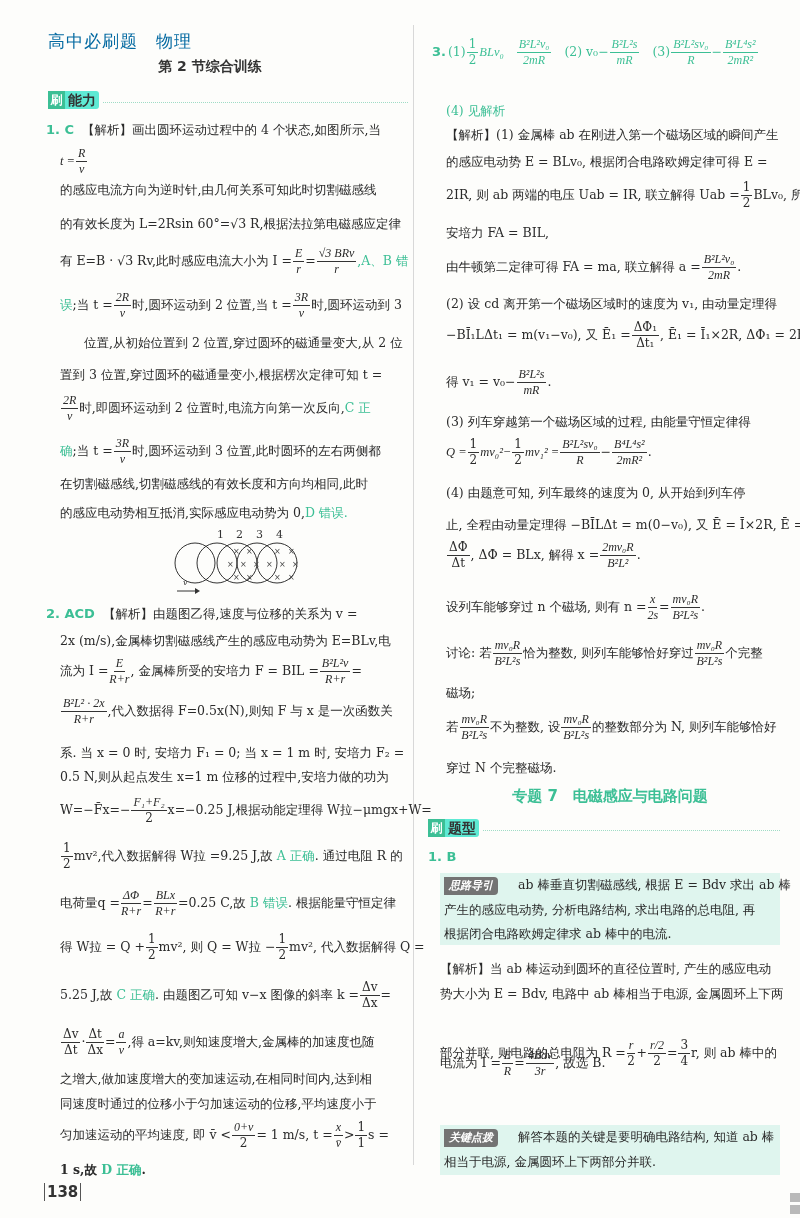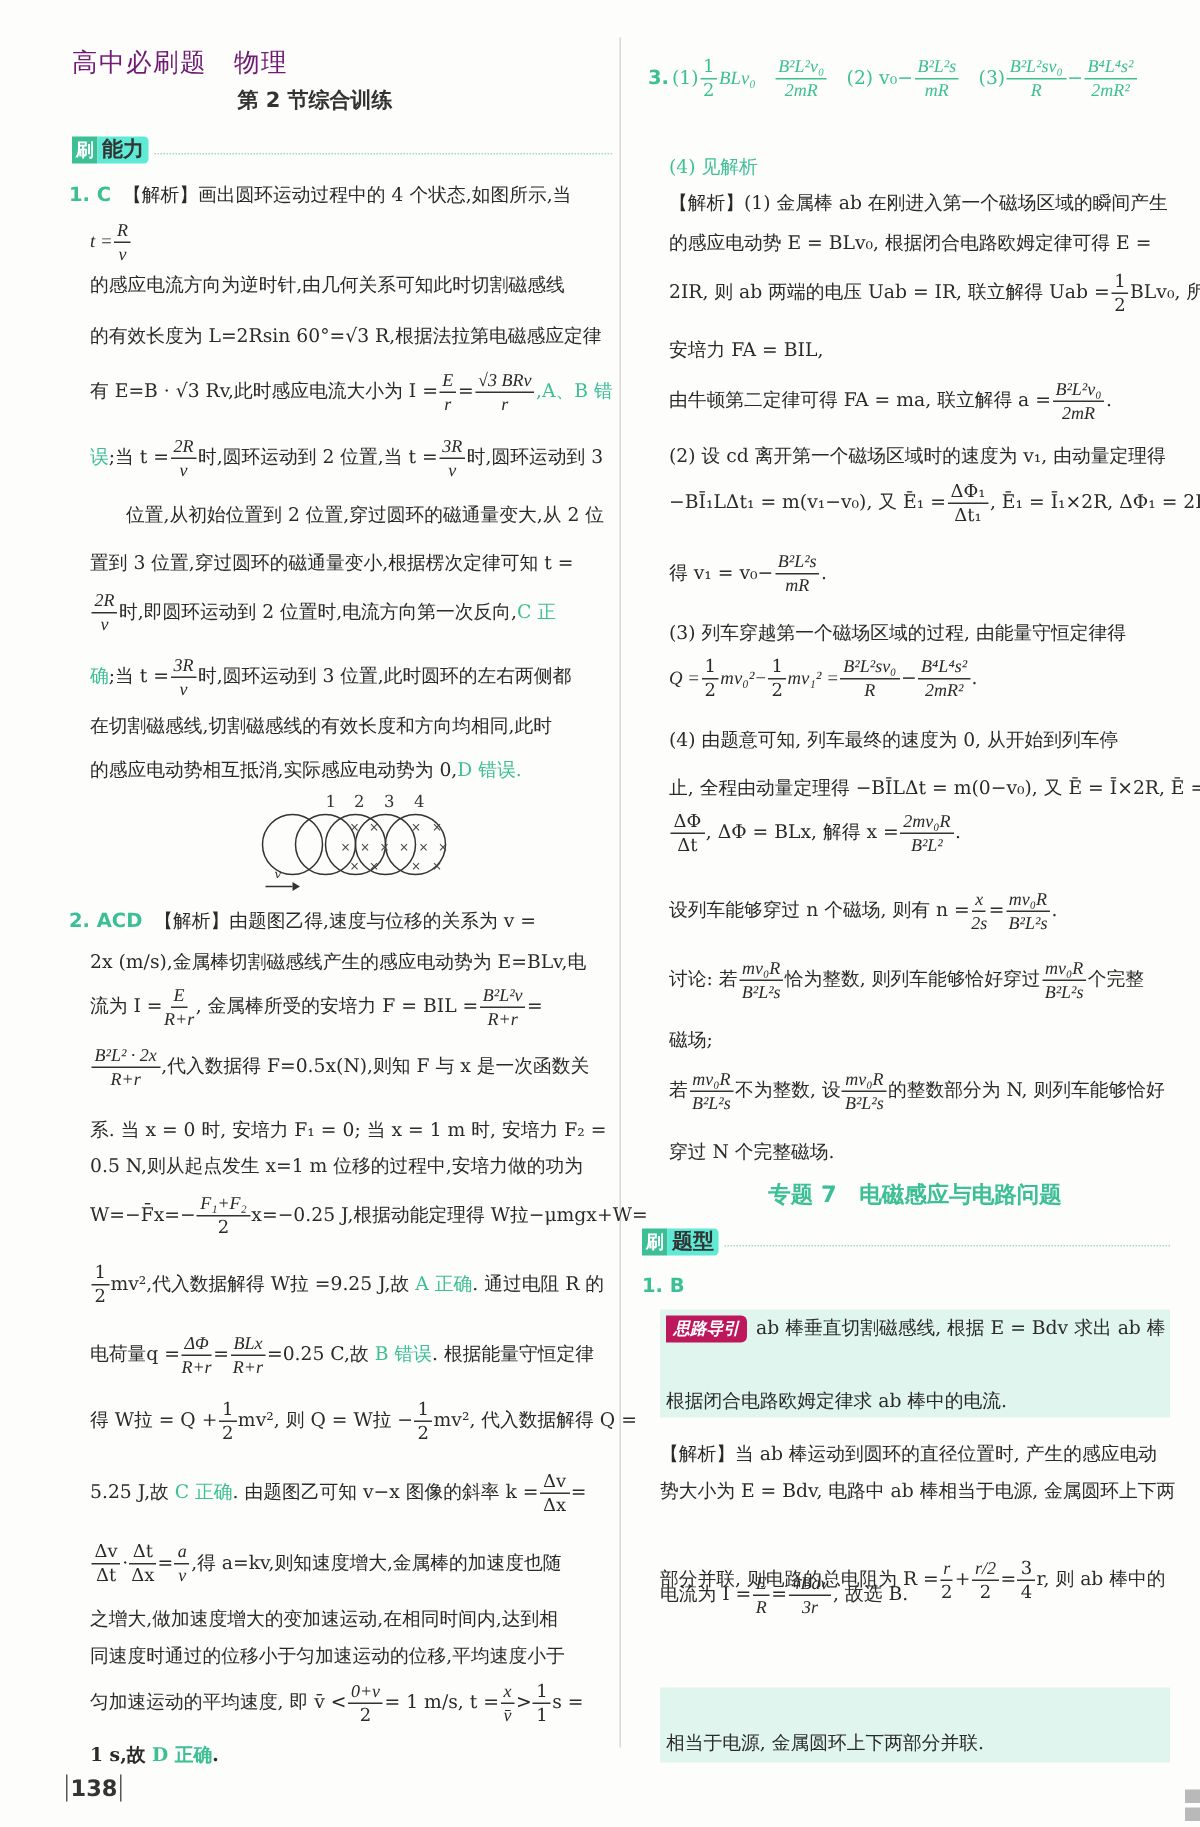--- a/index.html
+++ b/index.html
@@ -8,21 +8,21 @@
     background: #fdfdfb;
     font-family: "DejaVu Serif", "Liberation Serif", serif;
     color: #2a2a2a;
   }
   .green { color: #3cbf95; }
   .i { font-style: italic; font-family: "Liberation Serif", "DejaVu Serif", serif; }
 
   .header-title {
     position: absolute; left: 48px; top: 30px;
     font-family: "DejaVu Sans", "Liberation Sans", sans-serif;
-    font-size: 17px; color: #701a75; letter-spacing: 1px;
+    font-size: 17px; color: #0369a1; letter-spacing: 1px;
   }
   .header-title .subj { margin-left: 18px; }
 
   .col-divider { position: absolute; left: 413px; top: 25px; width: 1px; height: 1140px; background: #d8d8d8; }
 
   .section-title {
     position: absolute; left: 0; width: 420px; top: 58px; text-align: center;
     font-family: "DejaVu Sans", "Liberation Sans", sans-serif; font-weight: bold;
     font-size: 14px; color: #333;
   }
@@ -50,22 +50,22 @@
   .frac .num { border-bottom: 1px solid #333; padding: 0 2px; line-height: 15px; font-size: 12px; }
   .frac .den { line-height: 15px; font-size: 12px; }
   .frac.g .num { border-bottom-color: #3cbf95; }
 
   .diagram { position: absolute; left: 165px; top: 525px; width: 150px; height: 70px; }
 
   .hint-box {
     position: absolute; background: #dff5ee; left: 440px; width: 340px;
   }
   .hint-badge {
-    display: inline-block; background: #be185d; color: #fff; font-family: "DejaVu Sans", sans-serif;
-    font-weight: bold; font-style: italic; font-size: 11px; padding: 2px 5px; border-radius: 0 4px 4px 0; margin-right: 6px;
+    display: inline-block; background: #737373; color: #fff; font-family: "DejaVu Sans", sans-serif;
+    font-weight: bold; font-style: italic; font-size: 11px; padding: 2px 5px; border-radius: 0 4px 4px 0; margin-right: 20px;
   }
   .topic-title {
     position: absolute; left: 420px; width: 380px; top: 787px; text-align: center;
     font-family: "DejaVu Sans", sans-serif; font-weight: bold; font-size: 15px; color: #3cbf95;
   }
   .page-num {
     position: absolute; left: 44px; top: 1183px; font-family: "DejaVu Sans", sans-serif;
     font-weight: bold; font-size: 15px; color: #333; border-left: 1px solid #555; border-right: 1px solid #555; padding: 0 2px;
   }
   .edge-mark { position: absolute; right: 0; width: 10px; height: 9px; background: #b9b9b9; }
@@ -315,20 +315,21 @@
 <div class="tag-heading" style="left:428px; top:818px; width:352px;">
   <span class="badge">刷</span>
   <span class="label">题型</span>
   <span class="dots"></span>
 </div>
 
 <div class="para" style="left:428px; top:850px;"><span class="qnum">1. B</span></div>
 
 <div class="hint-box" style="top:873px; height:72px;">
   <div class="para" style="left:4px; top:4px;"><span class="hint-badge">思路导引</span><span>ab 棒垂直切割磁感线, 根据 E = Bdv 求出 ab 棒</span></div>
+  <div class="para" style="left:4px; top:30px;">产生的感应电动势, 分析电路结构, 求出电路的总电阻, 再</div>
   <div class="para" style="left:4px; top:54px;">根据闭合电路欧姆定律求 ab 棒中的电流.</div>
 </div>
 
 <div class="para" style="left:440px; top:962px;"><span class="jiexi">【解析】</span><span>当 ab 棒运动到圆环的直径位置时, 产生的感应电动</span></div>
 <div class="para" style="left:440px; top:987px;">势大小为 E = Bdv, 电路中 ab 棒相当于电源, 金属圆环上下两</div>
 <div class="para" style="left:440px; top:1038px;"><span>部分并联, 则电路的总电阻为 R =</span><span class="frac">
       <span class="num i">r</span>
       <span class="den">2</span>
     </span><span>+</span><span class="frac">
       <span class="num i">r/2</span>
@@ -339,17 +340,18 @@
     </span><span>r, 则 ab 棒中的</span></div>
 <div class="para" style="left:440px; top:1048px;"><span>电流为 I =</span><span class="frac">
       <span class="num i">E</span>
       <span class="den i">R</span>
     </span><span>=</span><span class="frac">
       <span class="num i">4Bdv</span>
       <span class="den i">3r</span>
     </span><span>, 故选 B.</span></div>
 
 <div class="hint-box" style="top:1125px; height:50px;">
+  <div class="para" style="left:4px; top:4px;"><span class="hint-badge">关键点拨</span><span>解答本题的关键是要明确电路结构, 知道 ab 棒</span></div>
   <div class="para" style="left:4px; top:30px;">相当于电源, 金属圆环上下两部分并联.</div>
 </div>
 
 <div class="edge-mark" style="top:1193px;"></div>
 <div class="edge-mark" style="top:1205px;"></div>
 
 </body></html>

